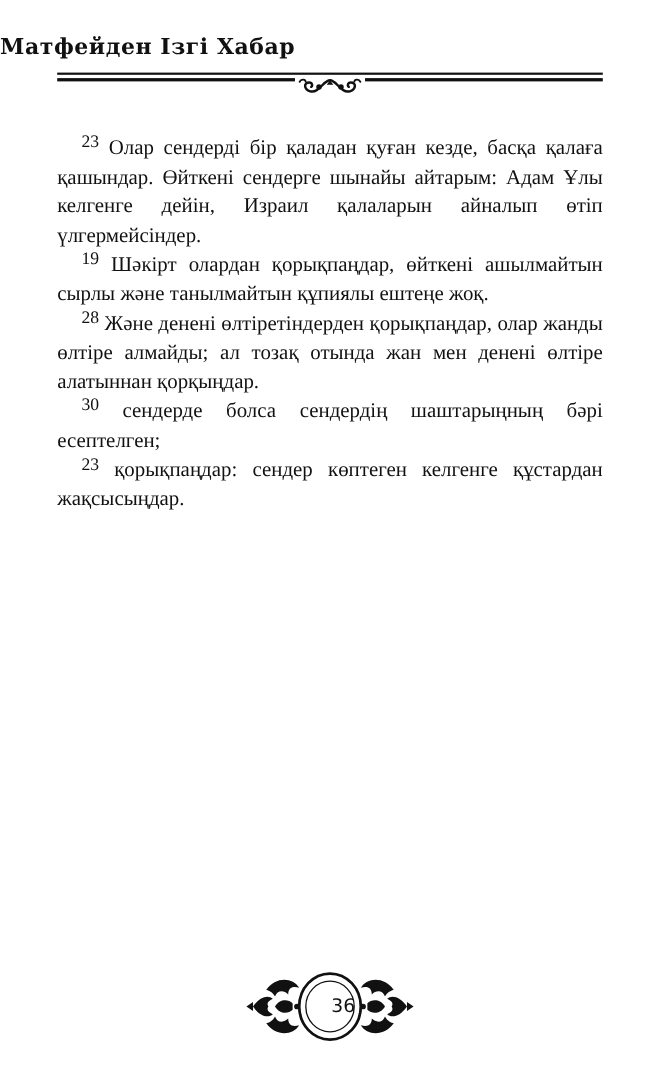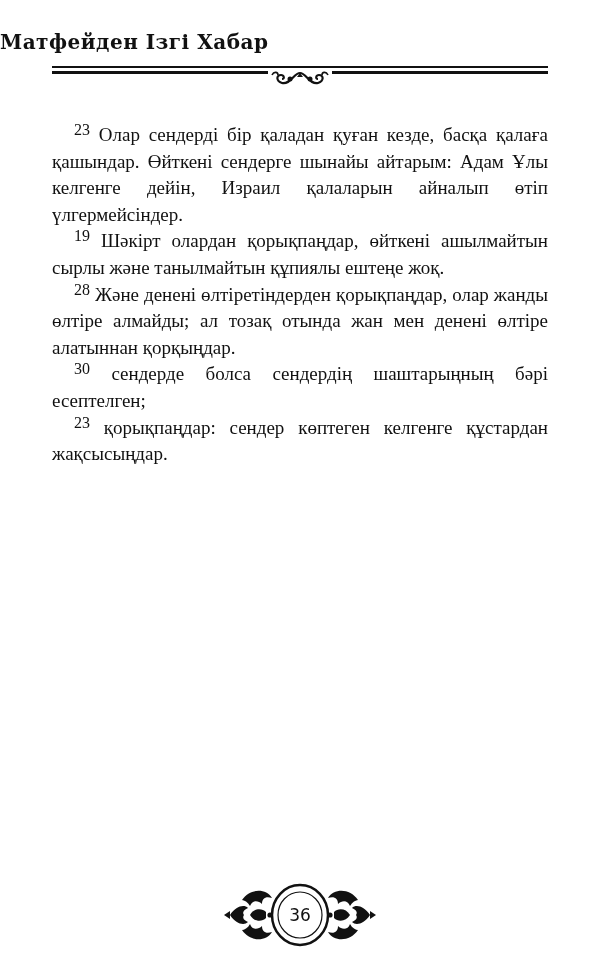--- a/index.html
+++ b/index.html
@@ -6,21 +6,21 @@
   body { width:600px; height:970px; position:relative; overflow:hidden; font-family:"Liberation Serif", serif; color:#111; }
   .header-title { position:absolute; top:30px; left:0; width:600px; text-align:left; font-family:"DejaVu Serif", serif; font-weight:bold; font-size:20px; letter-spacing:0.5px; }
   .rule { position:absolute; left:52px; width:496px; background:#111; }
   .rule1 { top:66px; height:2px; }
   .rule2 { top:71px; height:3px; }
   .top-orn { position:absolute; left:268px; top:69px; width:64px; height:20px; }
   .body-text { position:absolute; top:122px; left:52px; width:496px; font-size:19px; line-height:26.6px; text-align:justify; }
   .verse { margin:0; text-indent:22px; }
   .verse sup { font-size:16px; vertical-align:6px; line-height:0; }
   .footer-orn { position:absolute; left:222px; top:878px; width:156px; height:74px; }
-  .page-num { position:absolute; left:276px; top:898px; width:48px; text-align:center; font-family:"DejaVu Sans", sans-serif; font-size:17px; line-height:34px; }
+  .page-num { position:absolute; left:288px; top:898px; width:48px; text-align:center; font-family:"DejaVu Sans", sans-serif; font-size:17px; line-height:34px; }
 </style>
 </head>
 <body>
 
 <div class="header-title">Матфейден Ізгі Хабар</div>
 <div class="rule rule1"></div>
 <div class="rule rule2"></div>
 <svg class="top-orn" viewBox="0 0 64 20">
   <rect x="0" y="0" width="64" height="6" fill="#fff"></rect>
   <path d="M32 4 C26 4 22 16 14 14 C8 12 8 6 13 6 C16 6 17 10 14 10" fill="none" stroke="#111" stroke-width="2.2"></path>

